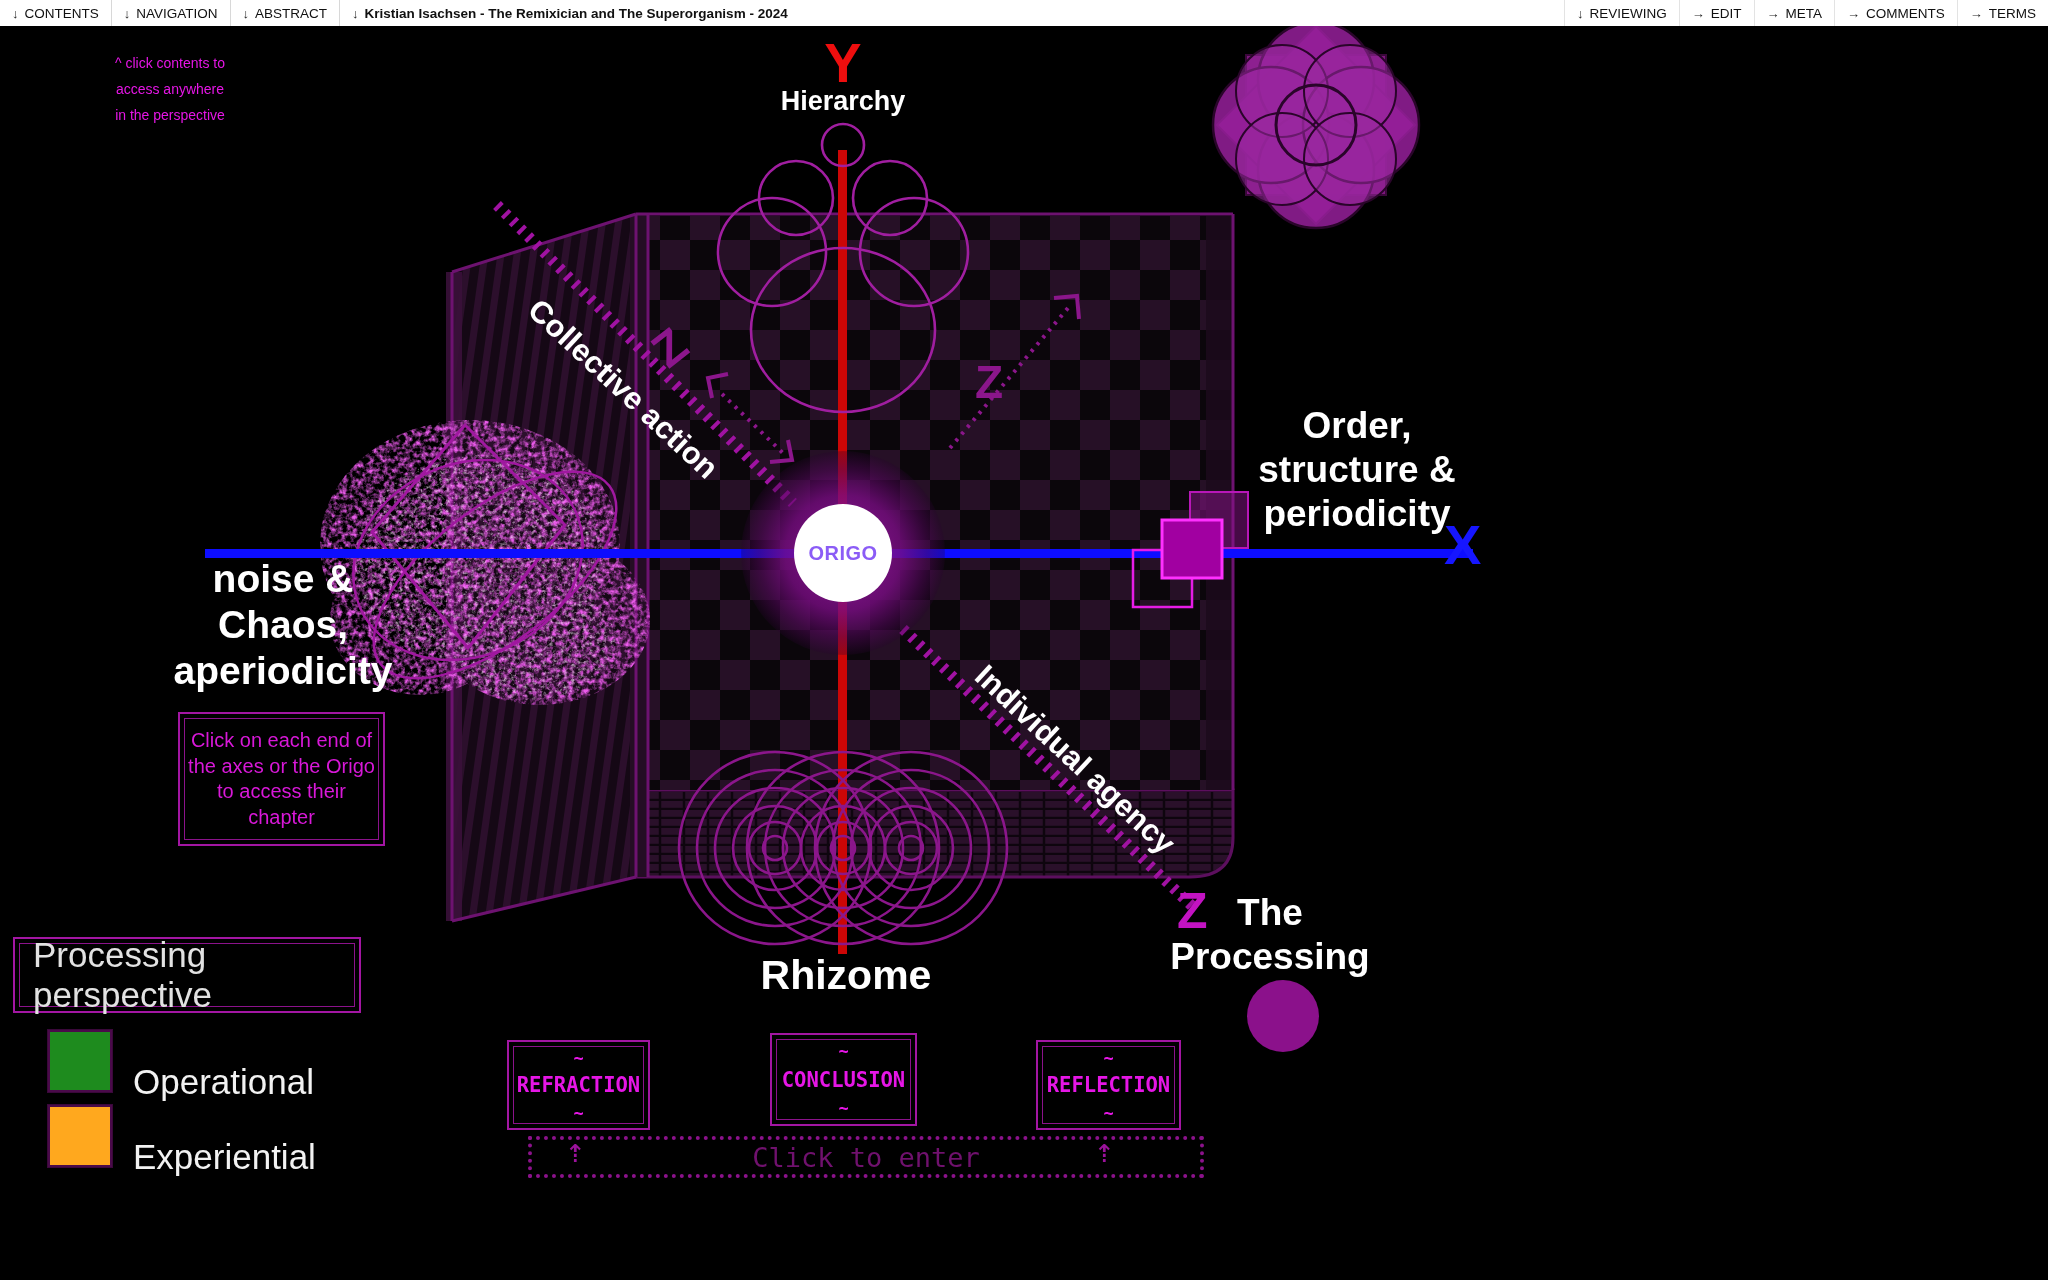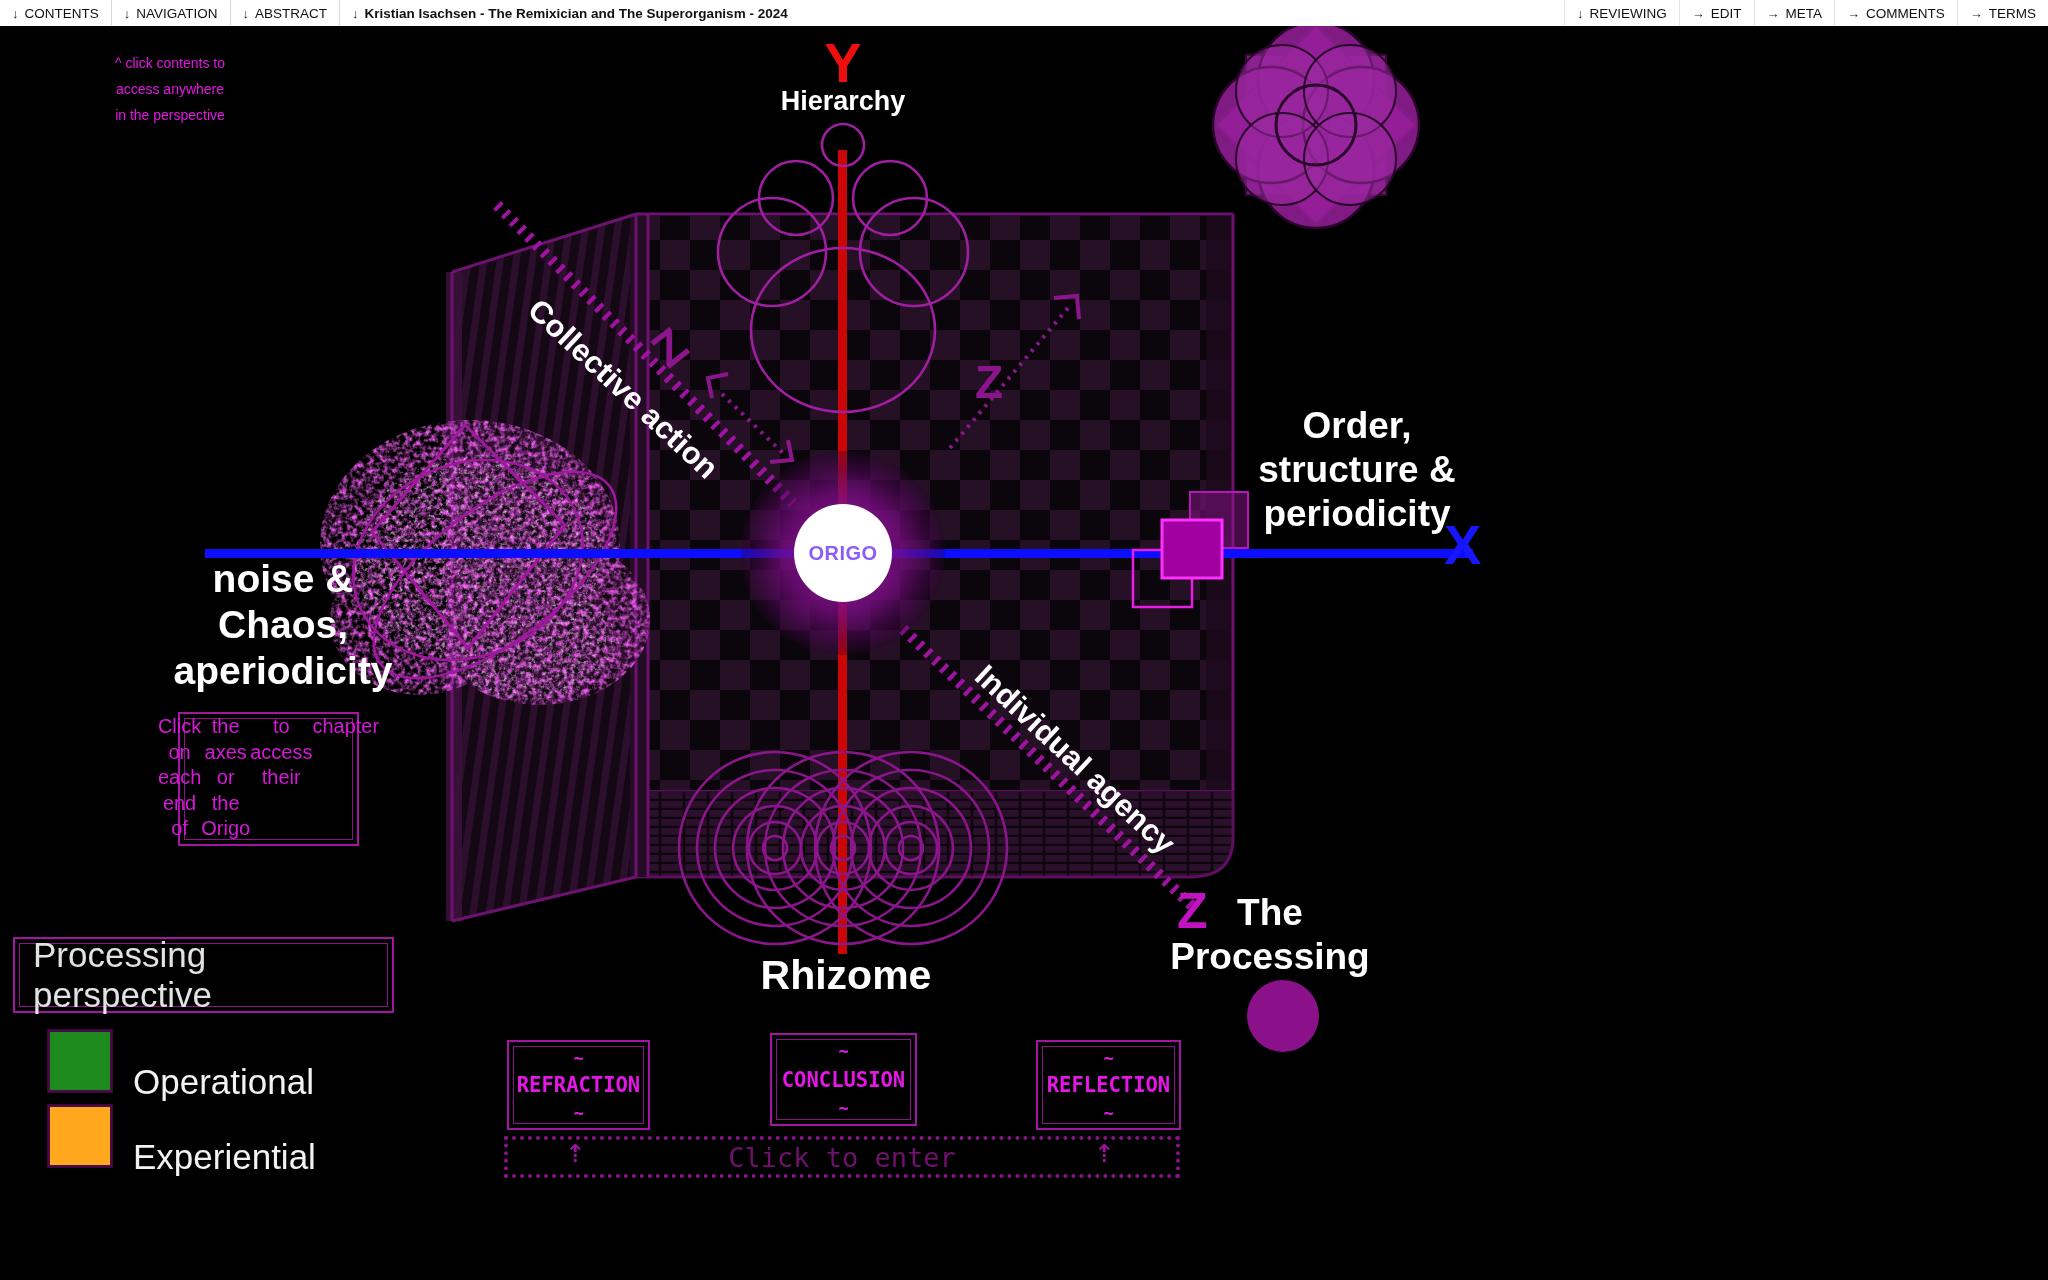--- a/index.html
+++ b/index.html
@@ -23,35 +23,35 @@
   
   #origo-glow{left:741px;top:451px;width:204px;height:204px;border-radius:50%;
     background:radial-gradient(circle,rgba(150,25,160,.95) 0%,rgba(120,12,130,.8) 40%,
                rgba(80,6,88,.55) 58%,rgba(40,3,46,.3) 70%,rgba(0,0,0,0) 74%);z-index:3;}
   #origo{left:794px;top:504px;width:98px;height:98px;border-radius:50%;background:#fff;
     display:flex;align-items:center;justify-content:center;color:#8b5cf6;font-weight:bold;
     font-size:20px;letter-spacing:.5px;z-index:4;cursor:pointer;}
   
   .dbl-box{box-sizing:border-box;border:2px solid #a316a3;
            box-shadow:inset 0 0 0 4px #000, inset 0 0 0 5px #8b128b;}
-  #instruction-box{left:178px;top:712px;width:181px;height:134px;color:#d818d8;
-    font-size:20px;line-height:25.5px;text-align:center;display:flex;
+  #instruction-box{left:178px;top:712px;width:207px;height:134px;color:#d818d8;
+    font-size:20px;line-height:25.5px;text-align:center;display:flex;flex-direction:column;
     justify-content:center;z-index:5;}
-  #legend-title-box{left:13px;top:937px;width:381px;height:76px;color:#e2e2e2;font-size:35px;
+  #legend-title-box{left:13px;top:937px;width:348px;height:76px;color:#e2e2e2;font-size:35px;
     display:flex;align-items:center;padding-left:18px;box-sizing:border-box;z-index:5;}
   .legend-swatch{width:64px;height:62px;box-sizing:border-box;border:2px solid #4a0a4a;
     outline:1px solid #3a083a;z-index:5;}
   .legend-label{color:#f2f2f2;font-size:35px;z-index:5;margin-top:21px;}
   
   .chapter-box{box-sizing:border-box;display:flex;flex-direction:column;align-items:center;
     justify-content:space-evenly;color:#e616e6;font-family:"DejaVu Sans Mono",monospace;
     font-weight:bold;z-index:5;cursor:pointer;}
   .chapter-box .tilde{font-size:17px;line-height:10px;}
   .chapter-box .chapter-label{font-size:20.5px;letter-spacing:0px;}
-  #enter-box{left:504px;top:1136px;width:676px;height:42px;box-sizing:border-box;
+  #enter-box{left:528px;top:1136px;width:676px;height:42px;box-sizing:border-box;
     border:4px dotted #8b128b;display:flex;align-items:center;justify-content:center;
     color:#70116e;font-family:"DejaVu Sans Mono",monospace;font-size:27px;z-index:5;cursor:pointer;}
   .enter-arrow{position:absolute;color:#9b129b;font-size:34px;z-index:6;
     font-family:"DejaVu Sans Mono",monospace;}
   svg#scene{position:absolute;left:0;top:0;z-index:1;}
   .z-letter{color:#8b168b;font-weight:bold;z-index:2;}
 </style>
 </head>
 <body>
 

